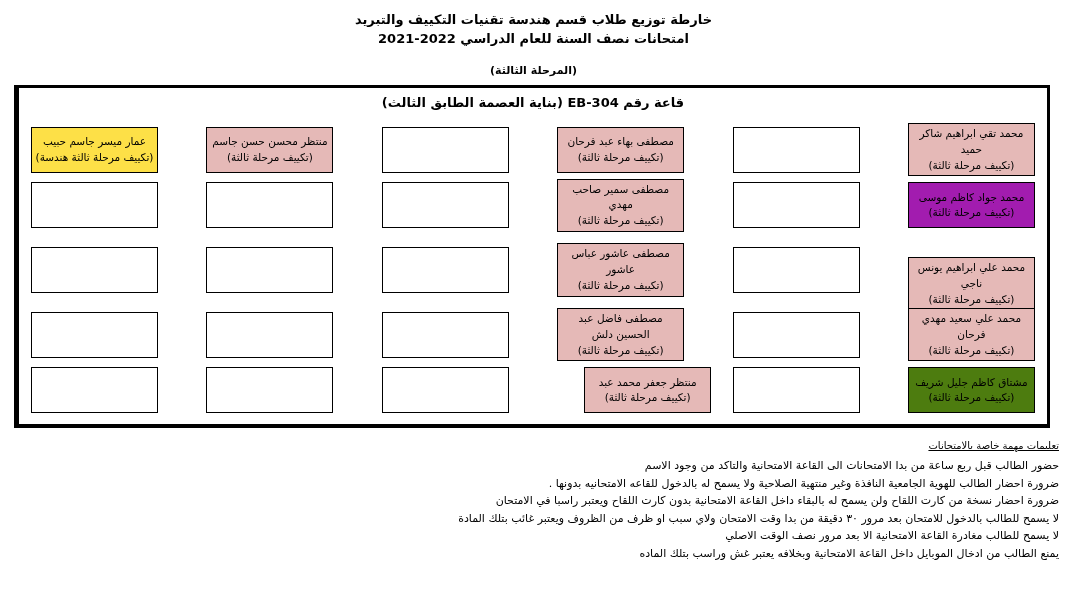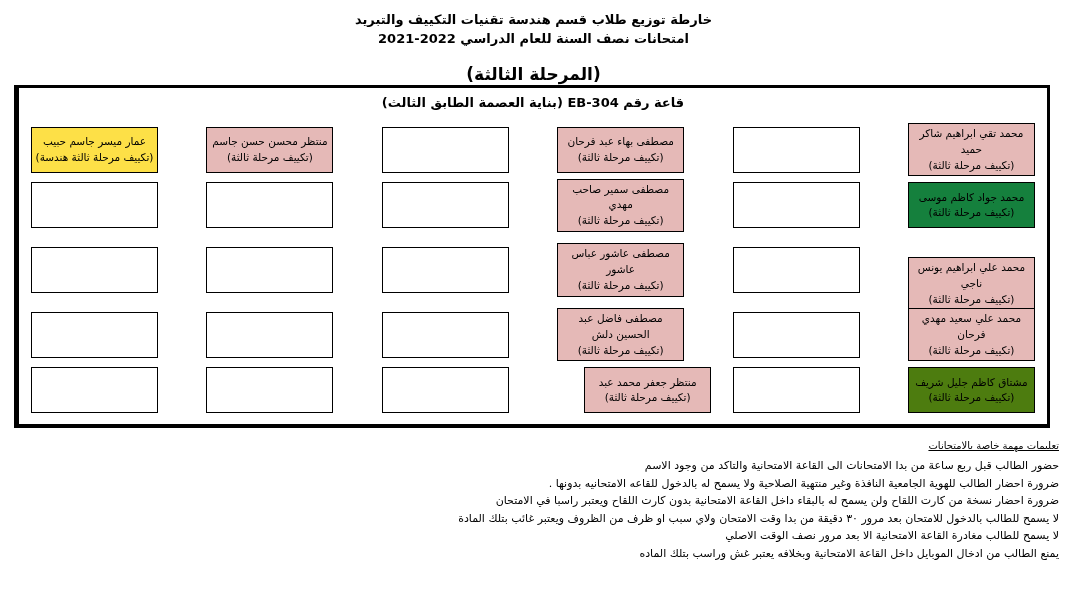--- a/index.html
+++ b/index.html
@@ -3,21 +3,21 @@
 <meta charset="utf-8">
 <style>
   html,body{margin:0;padding:0;background:#ffffff;}
   .page{
     position:relative;width:1067px;height:589px;background:#ffffff;overflow:hidden;
     font-family:"DejaVu Sans",sans-serif;color:#000;
   }
   
   .doc-title{position:absolute;top:10px;left:0;width:100%;text-align:center;direction:rtl;}
   .doc-title .t1,.doc-title .t2{font-size:13px;font-weight:bold;line-height:19px;}
-  .doc-title .stage{margin-top:16px;font-size:17px;font-weight:bold;}
+  .doc-title .stage{margin-top:16px;font-size:11px;font-weight:bold;}
   
   .room-table{
     position:absolute;top:85px;left:14px;width:1036px;height:343px;
     border:3px solid #000;border-left-width:5px;border-bottom-width:4px;
     box-sizing:border-box;background:#fff;
   }
   .room-header{
     position:absolute;top:0;left:0;width:100%;text-align:center;direction:rtl;
     font-size:13px;font-weight:bold;padding-top:7px;
   }
@@ -76,21 +76,21 @@
           <div class="seat-note">(تكييف مرحلة ثالثة)</div>
         </div>
         <div class="seat empty"></div>
         <div class="seat empty"></div>
         <div class="seat empty"></div>
         <div class="seat occupied" style="background: rgb(229, 185, 183);">
           <div class="seat-name">مصطفى سمير صاحب مهدي</div>
           <div class="seat-note">(تكييف مرحلة ثالثة)</div>
         </div>
         <div class="seat empty"></div>
-        <div class="seat occupied" style="background: #15803d; text-align: center;">
+        <div class="seat occupied" style="background: #a21caf; text-align: center;">
           <div class="seat-name">محمد جواد كاظم موسى</div>
           <div class="seat-note">(تكييف مرحلة ثالثة)</div>
         </div>
         <div class="seat empty"></div>
         <div class="seat empty"></div>
         <div class="seat empty"></div>
         <div class="seat occupied" style="background: rgb(229, 185, 183);">
           <div class="seat-name">مصطفى عاشور عباس عاشور</div>
           <div class="seat-note">(تكييف مرحلة ثالثة)</div>
         </div>

